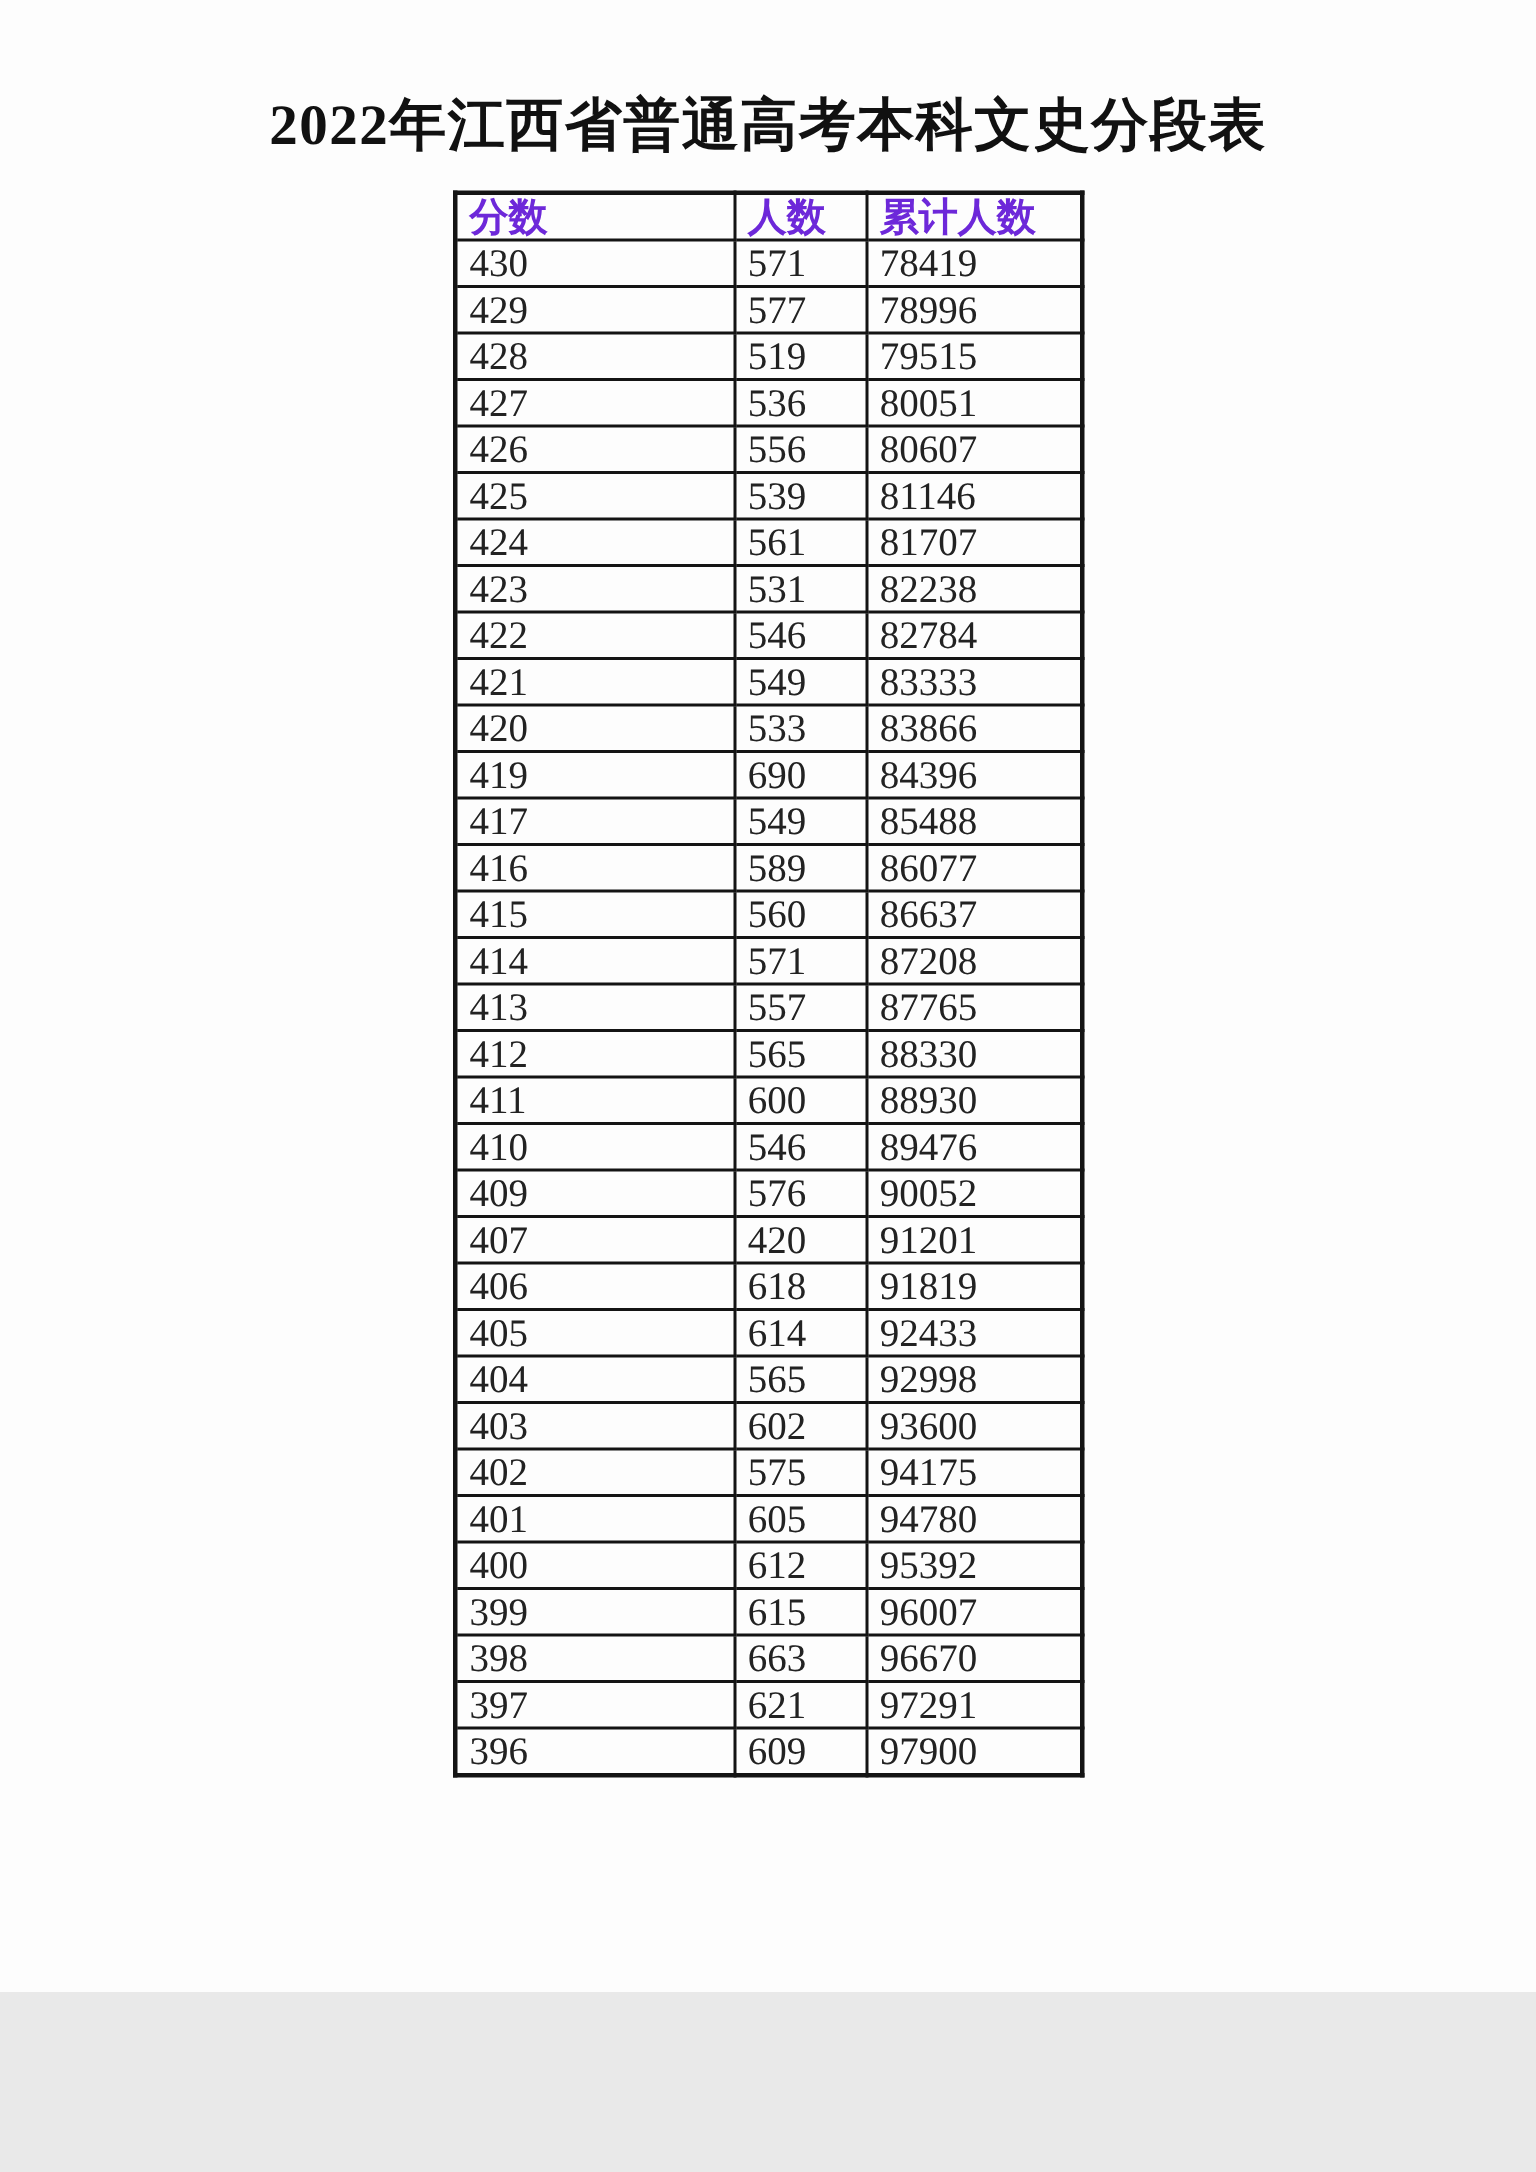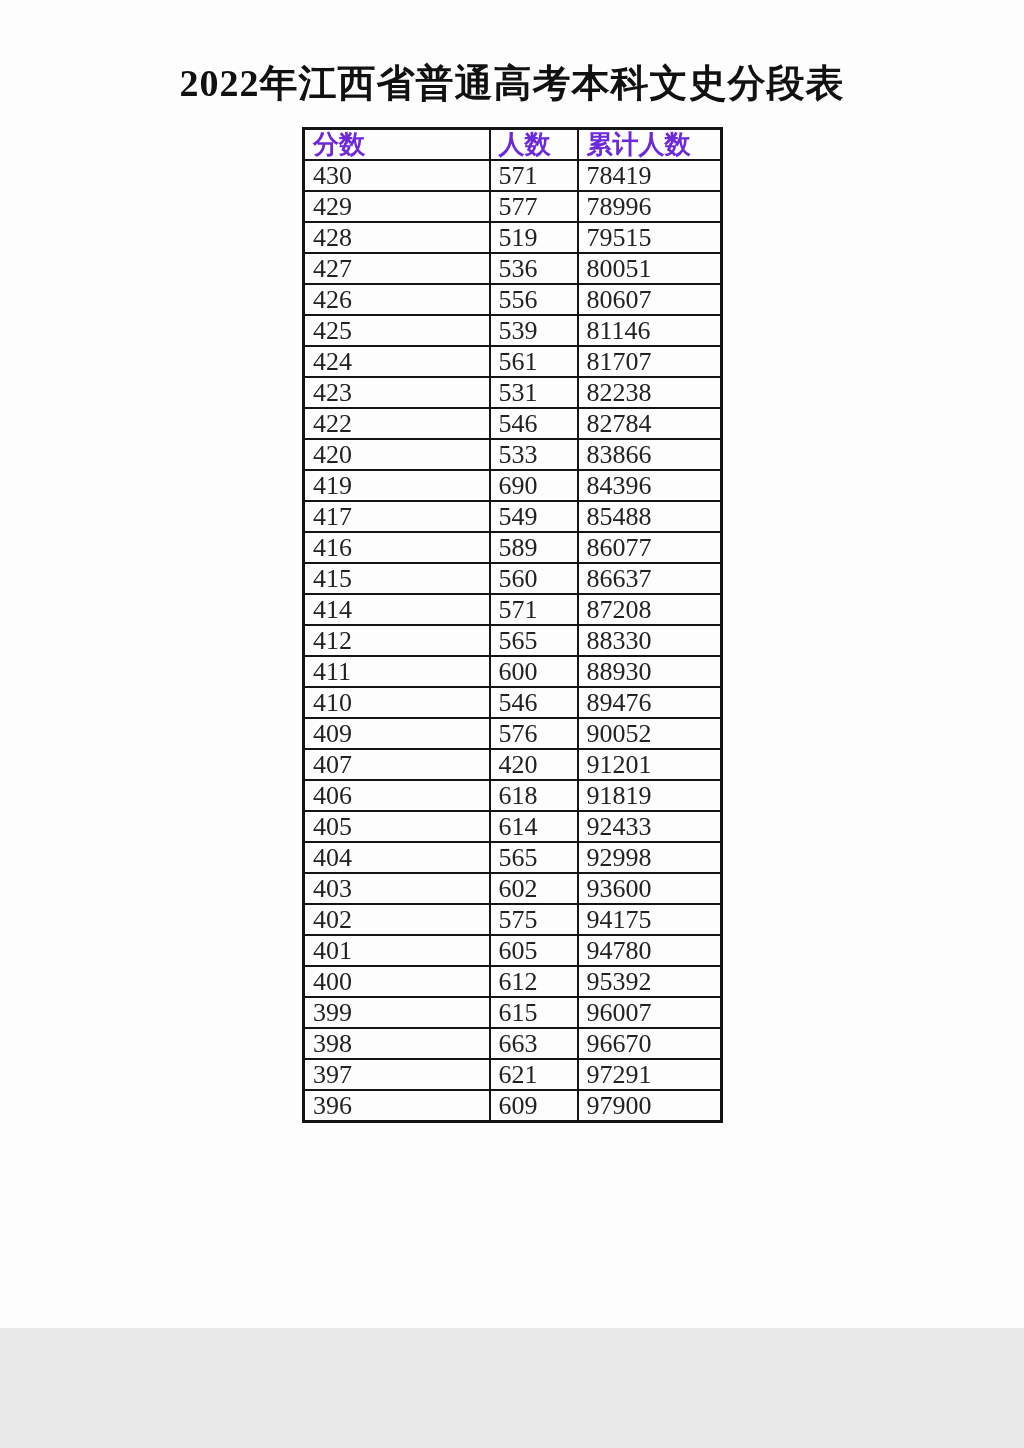--- a/index.html
+++ b/index.html
@@ -159,20 +159,25 @@
           <td>423</td>
           <td>531</td>
           <td>82238</td>
         </tr>
         <tr>
           <td>422</td>
           <td>546</td>
           <td>82784</td>
         </tr>
         <tr>
+          <td>421</td>
+          <td>549</td>
+          <td>83333</td>
+        </tr>
+        <tr>
           <td>420</td>
           <td>533</td>
           <td>83866</td>
         </tr>
         <tr>
           <td>419</td>
           <td>690</td>
           <td>84396</td>
         </tr>
         <tr>
@@ -187,20 +192,25 @@
         </tr>
         <tr>
           <td>415</td>
           <td>560</td>
           <td>86637</td>
         </tr>
         <tr>
           <td>414</td>
           <td>571</td>
           <td>87208</td>
+        </tr>
+        <tr>
+          <td>413</td>
+          <td>557</td>
+          <td>87765</td>
         </tr>
         <tr>
           <td>412</td>
           <td>565</td>
           <td>88330</td>
         </tr>
         <tr>
           <td>411</td>
           <td>600</td>
           <td>88930</td>

